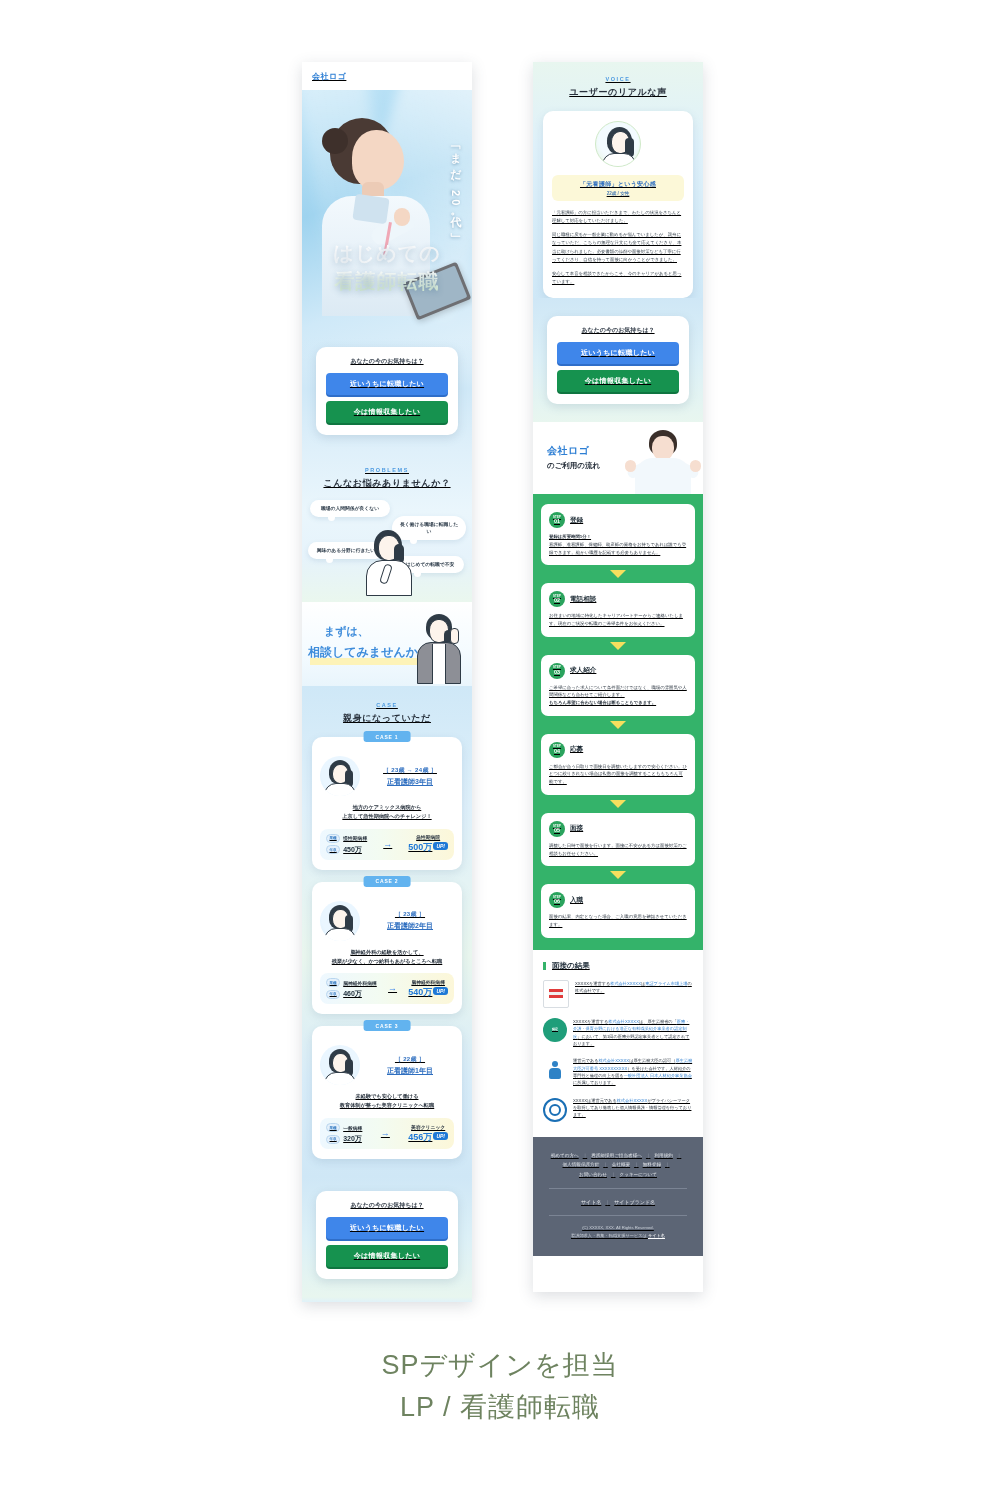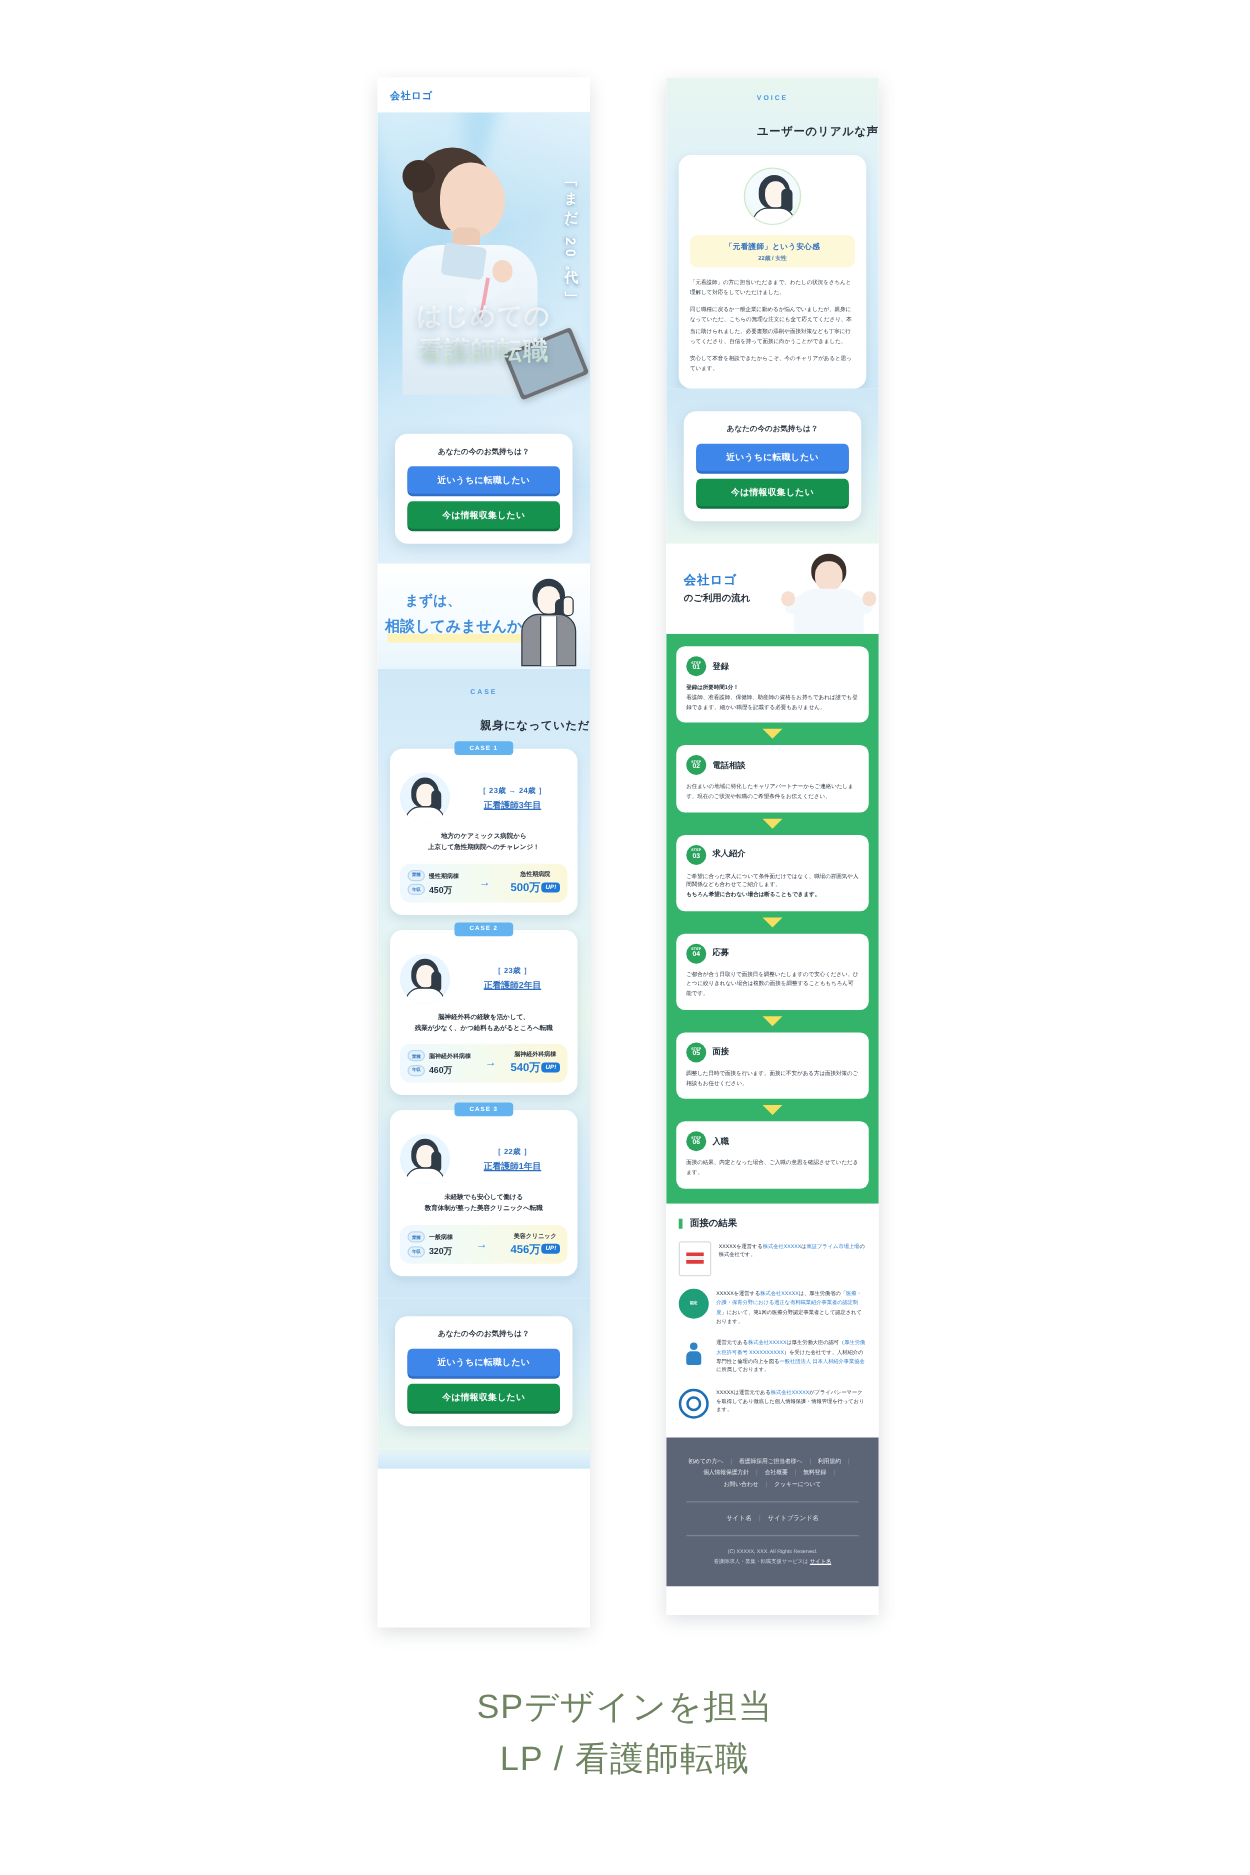--- a/index.html
+++ b/index.html
@@ -17,21 +17,21 @@
   .col{
     position:absolute;
     width:170px;
     background:#ffffff;
     box-shadow:0 4px 14px rgba(60,70,90,.18);
     overflow:hidden;
   }
   #col-left{left:302px;top:62px;height:1240px;}
   #col-right{left:533px;top:62px;height:1230px;}
 
-  .col .inner{width:170px;}
+  .col .inner{width:170px;text-decoration:underline;}
 
   
   .lp-header{
     height:28px;background:#fff;display:flex;align-items:center;
     padding-left:10px;box-sizing:border-box;
   }
   .lp-logo{color:#2e7fd4;font-weight:bold;font-size:8px;letter-spacing:.5px;}
 
   
   .hero{
@@ -114,21 +114,21 @@
   .cta-blue{background:#3f86ea;box-shadow:0 2px 0 #2f6ec9;}
   .cta-green{background:#16924f;box-shadow:0 2px 0 #0f7540;}
 
   .hero-cta{
     position:relative;margin-top:-58px;
     background:linear-gradient(180deg,rgba(189,228,247,0) 0%,#cfe8f7 45%,#dff0fa 100%);
   }
 
   
   .sec-label{font-size:5.5px;font-weight:bold;letter-spacing:1.6px;color:#4d9ae0;text-align:center;}
-  .sec-title{font-size:9px;font-weight:bold;color:#28313c;text-align:right;margin-top:17px;letter-spacing:.6px;}
+  .sec-title{font-size:9px;font-weight:bold;color:#28313c;text-align:center;margin-top:4px;letter-spacing:.6px;}
 
   
   .problems{
     background:linear-gradient(180deg,#dff0fa 0%,#eaf6fc 40%,#e6f3fb 70%,#eaf7ee 100%);
     padding:16px 0 6px;position:relative;
   }
   .bubbles{position:relative;height:96px;margin-top:10px;}
   .bub{
     position:absolute;background:#fff;border-radius:18px;
     font-size:4.8px;font-weight:bold;color:#32404e;line-height:1.5;text-align:center;
@@ -362,20 +362,37 @@
       <div class="hero-cta">
         <div class="cta-wrap">
           <div class="cta-card">
             <div class="cta-q">あなたの今のお気持ちは？</div>
             <button class="cta-btn cta-blue">近いうちに転職したい</button>
             <button class="cta-btn cta-green">今は情報収集したい</button>
           </div>
         </div>
       </div>
 
+      <div class="problems">
+        <div class="sec-label">PROBLEMS</div>
+        <div class="sec-title">こんなお悩みありませんか？</div>
+        <div class="bubbles">
+          <div class="bub b1">職場の人間関係が良くない</div>
+          <div class="bub b2">長く働ける職場に転職したい</div>
+          <div class="bub b3">興味のある分野に行きたい</div>
+          <div class="bub b4">はじめての転職で不安</div>
+          <div class="worry-person">
+            <div class="h"></div>
+              <div class="f"></div>
+              <div class="tail"></div>
+            <div class="bd"></div>
+              <div class="arm"></div>
+          </div>
+        </div>
+      </div>
 
       <div class="consult">
         <div class="hl"></div>
         <div class="c1">まずは、</div>
         <div class="c2">相談してみませんか</div>
         <div class="advisor">
           <div class="h"></div>
             <div class="f"></div>
             <div class="pt"></div>
           <div class="bd"></div>

